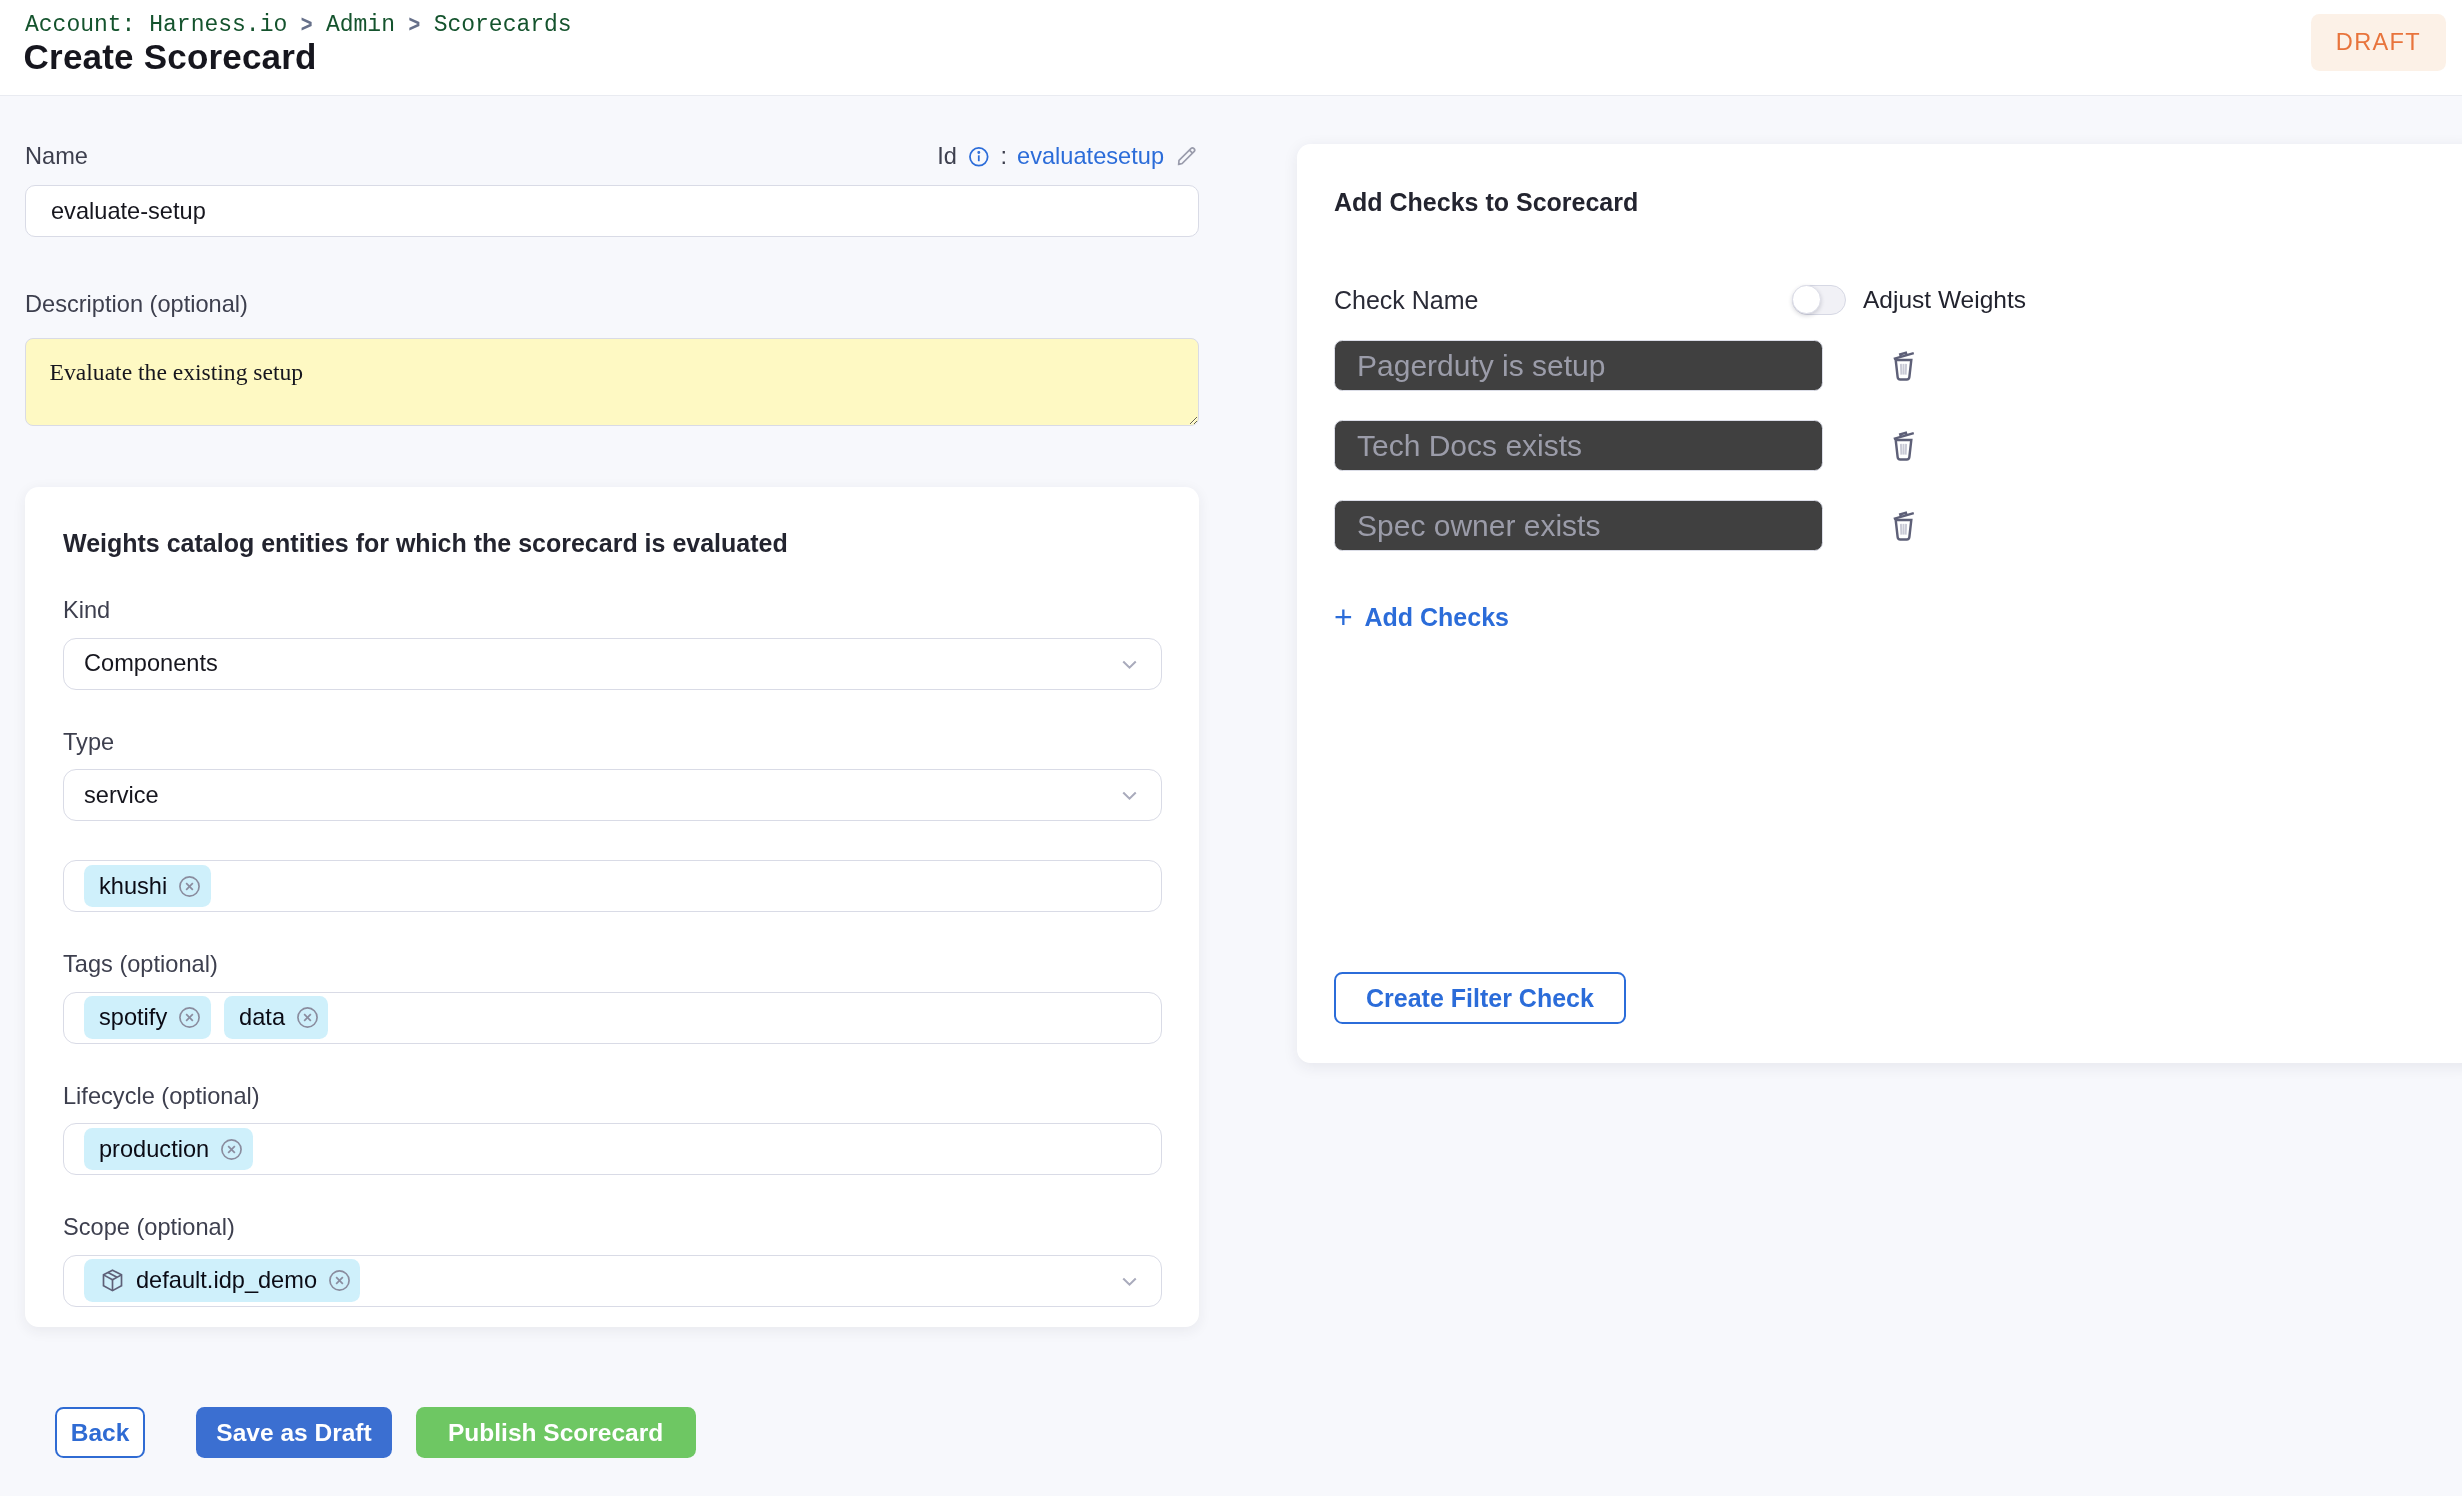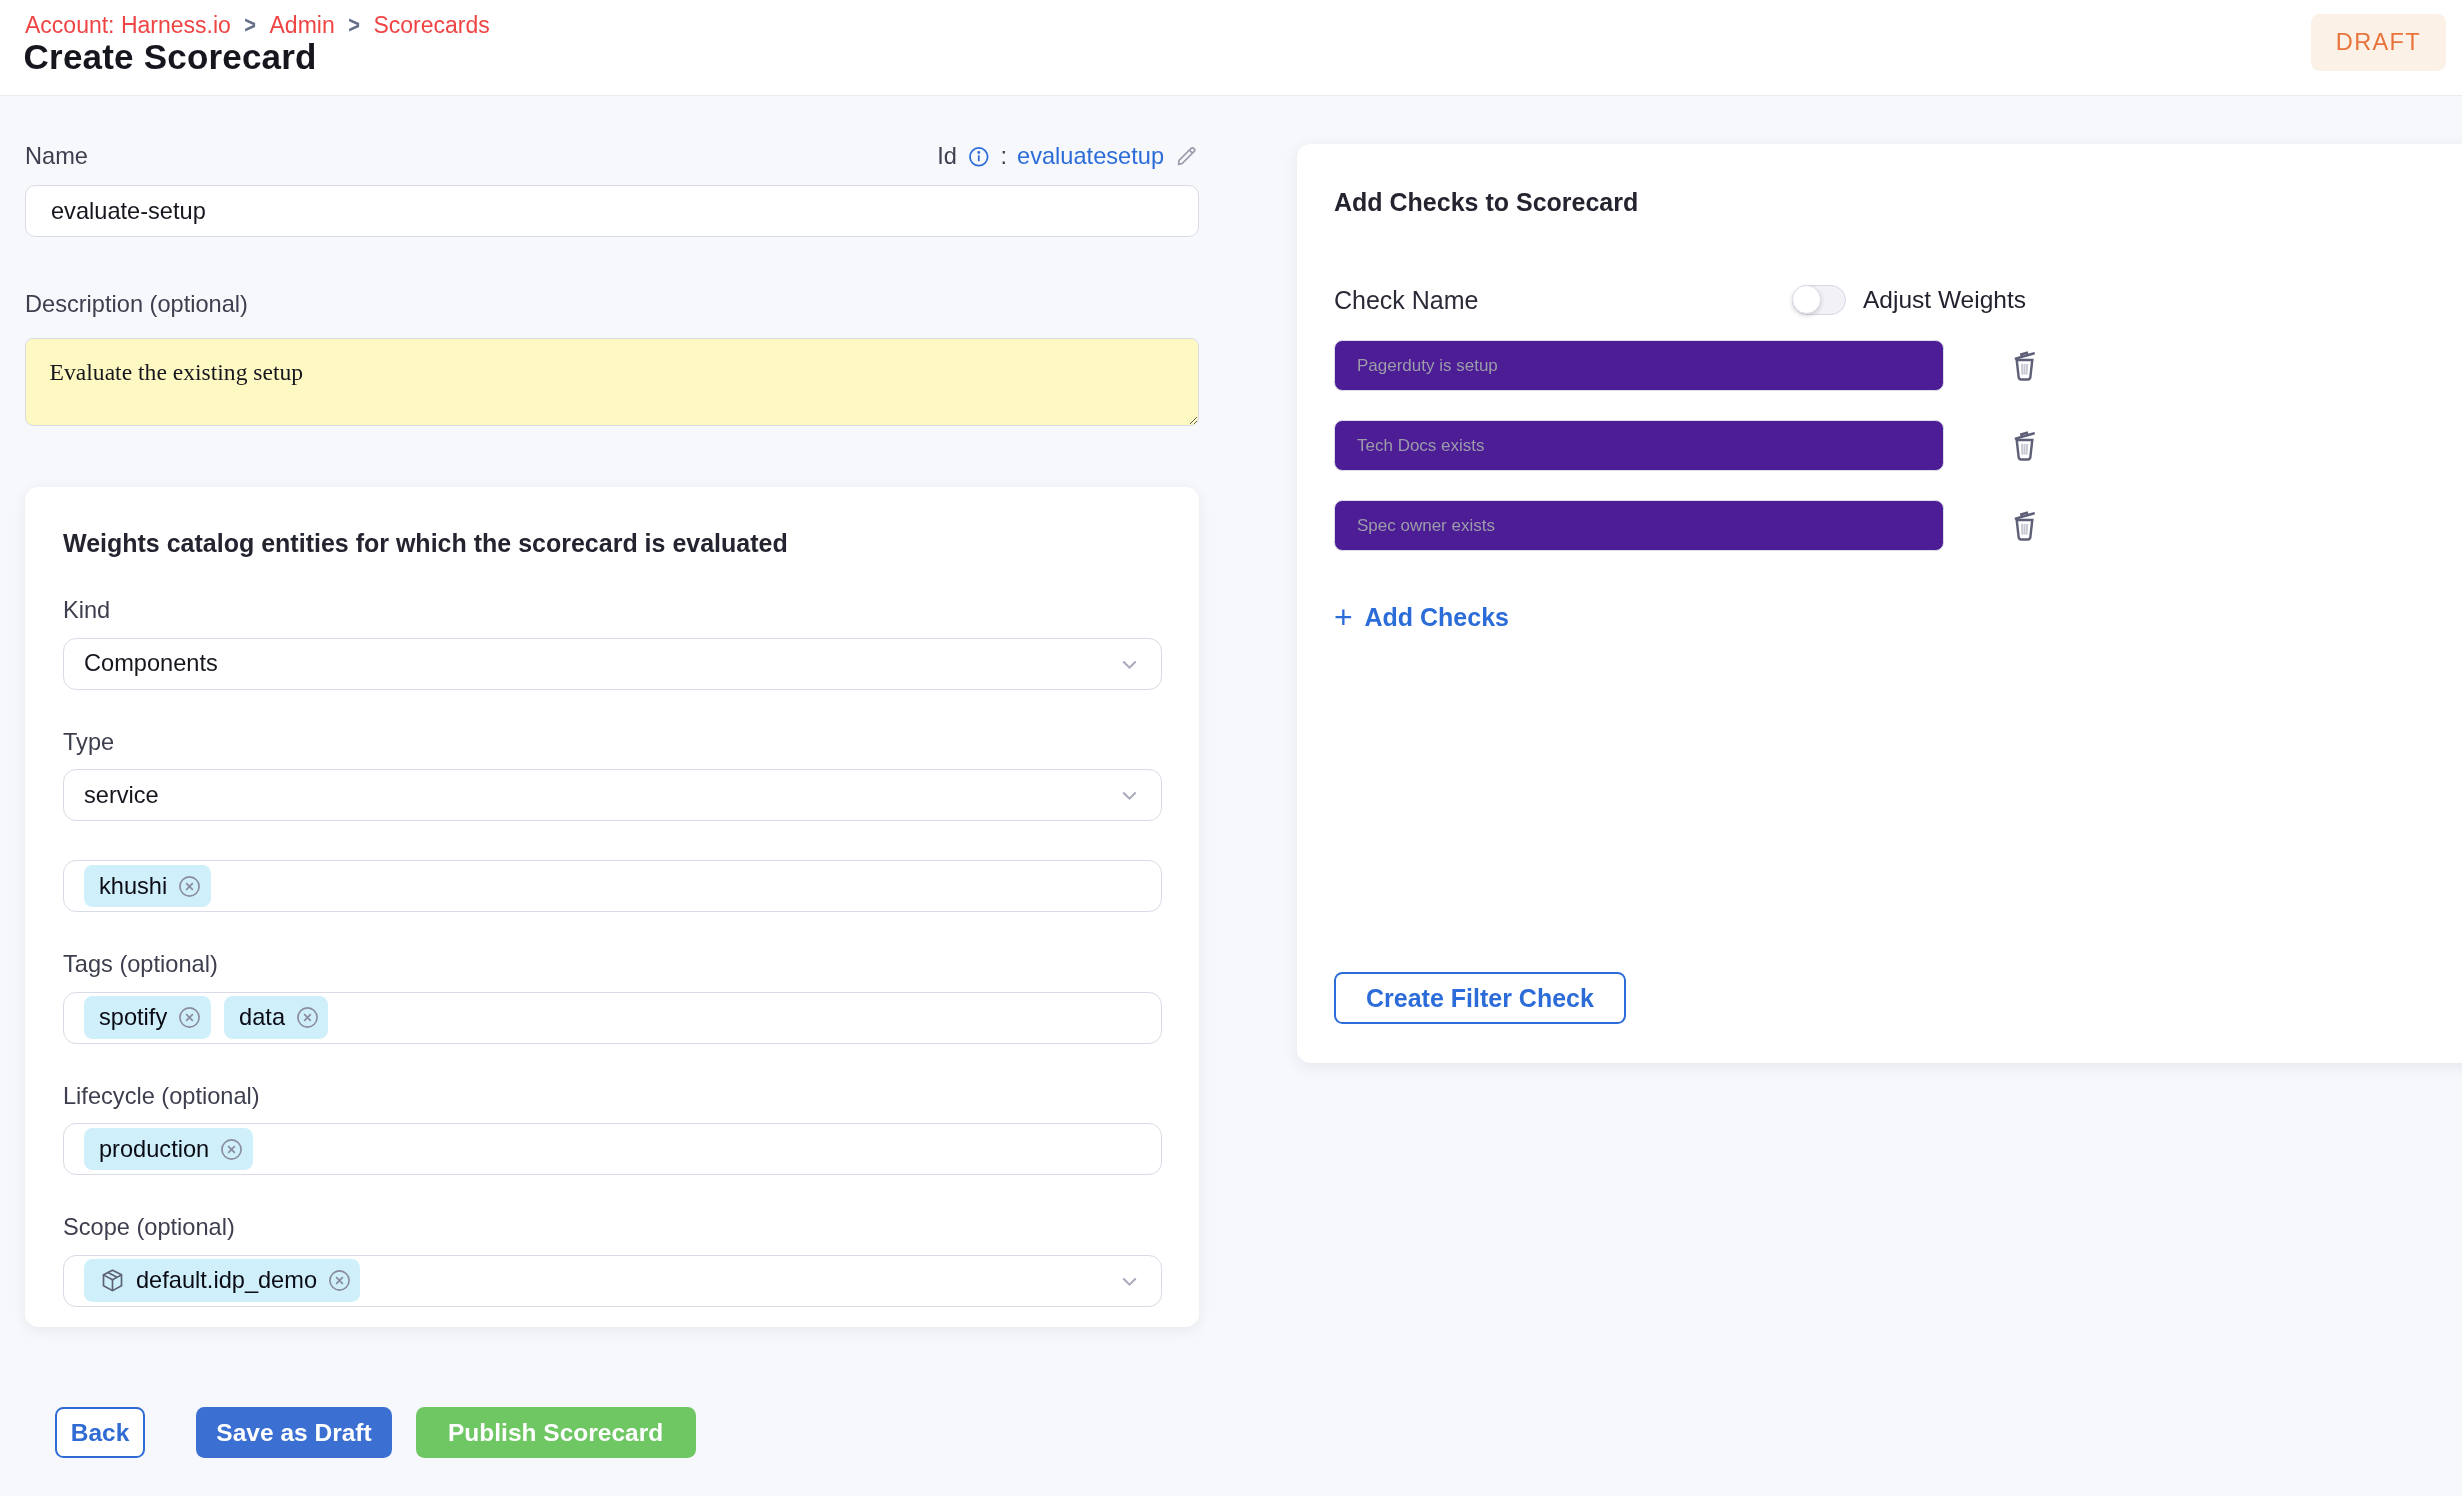--- a/index.html
+++ b/index.html
@@ -2,21 +2,21 @@
 <html style="font-size:13.5px"><head>
 <meta charset="utf-8">
 <style>
   html,body{margin:0;padding:0;}
   body{font-family:"Liberation Sans", sans-serif; -webkit-font-smoothing:antialiased;}
   .screen{position:relative;width:2462px;height:1496px;background:#F7F8FC;overflow:hidden;}
 
   
   .header{position:absolute;left:0;top:0;width:100%;height:96px;background:#FFFFFF;border-bottom:1.7px solid #E9EBF1;box-sizing:border-box;}
   .breadcrumb{position:absolute;left:25px;top:11.8px;display:flex;align-items:center;gap:13.5px;font-size:23px;}
-  .breadcrumb a{color:#ef4444;text-decoration:none;cursor:pointer;}
+  .breadcrumb a{color:#14532d;text-decoration:none;cursor:pointer;font-family:Liberation Mono, monospace;}
   .crumb-sep{color:#66708A;font-size:20px;font-weight:700;transform:scaleY(1.15);}
   .page-title{position:absolute;left:23.6px;top:37px;font-size:35px;font-weight:700;color:#16161E;letter-spacing:0.2px;}
   .draft-badge{position:absolute;top:13.5px;right:16px;height:57px;padding:0 25px;display:flex;align-items:center;background:#FCF1E7;border-radius:8.4px;color:#E8743C;font-size:23.6px;font-weight:500;letter-spacing:1.3px;}
 
   
   .left-col{position:absolute;left:25px;top:96px;width:1174px;}
   .name-row{margin-top:47px;display:flex;justify-content:space-between;align-items:flex-end;}
   .field-label{font-size:23.6px;color:#3D3F4E;}
   .id-row{display:flex;align-items:center;gap:10px;font-size:23.6px;}
   .id-row .id-label{color:#3D3F4E;}
@@ -49,21 +49,21 @@
   .checks-card{position:absolute;left:1297px;top:144px;width:1182px;height:919px;background:#fff;border-radius:13.5px;box-shadow:0 3.4px 15px rgba(40,41,61,.08);box-sizing:border-box;padding:44px 37px;}
   .checks-title{font-size:25px;font-weight:700;color:#23242F;}
   .checkname-row{margin-top:68px;width:692px;display:flex;justify-content:space-between;align-items:flex-end;}
   .checkname-label{font-size:25px;color:#2A2B37;}
   .weights{display:flex;align-items:center;gap:17px;}
   .toggle{width:54px;height:30px;border:1.7px solid #D6D8E4;border-radius:17px;background:#F1F1F6;position:relative;box-sizing:border-box;cursor:pointer;}
   .toggle .knob{position:absolute;left:-0.8px;top:-0.8px;width:29px;height:29px;border-radius:50%;background:#fff;border:1.7px solid #DCDDE8;box-sizing:border-box;box-shadow:0 1.7px 4.2px rgba(30,30,50,.18);}
   .weights-label{font-size:24.5px;color:#22232E;}
   .check-row{display:flex;align-items:center;margin-top:25px;}
   .check-row + .check-row{margin-top:29px;}
-  .check-input{box-sizing:border-box;width:610px;height:51px;border:1.7px solid #DBDDE7;border-radius:8.4px;background:#4c1d95;padding:0 22px;font-size:17px;color:#9B9CA9;font-family:"Liberation Sans", sans-serif;outline:none;}
+  .check-input{box-sizing:border-box;width:489px;height:51px;border:1.7px solid #DBDDE7;border-radius:8.4px;background:#404040;padding:0 22px;font-size:30px;color:#9B9CA9;font-family:"Liberation Sans", sans-serif;outline:none;}
   .trash{margin-left:61px;cursor:pointer;display:flex;}
   .add-checks{margin-top:52px;display:flex;align-items:center;gap:11.8px;color:#2B6CD9;font-size:25px;font-weight:700;cursor:pointer;width:fit-content;}
   .add-checks .plus{font-size:32px;font-weight:400;line-height:25px;}
   .btn-custom{position:absolute;left:37px;bottom:39px;height:52px;padding:0 30px;background:#fff;border:2.5px solid #2B6CD9;border-radius:8.4px;color:#2B6CD9;font-size:25px;font-weight:700;display:flex;align-items:center;cursor:pointer;font-family:"Liberation Sans", sans-serif;}
   svg{display:block;}
 </style>
 </head>
 <body>
 
 <div class="screen">

